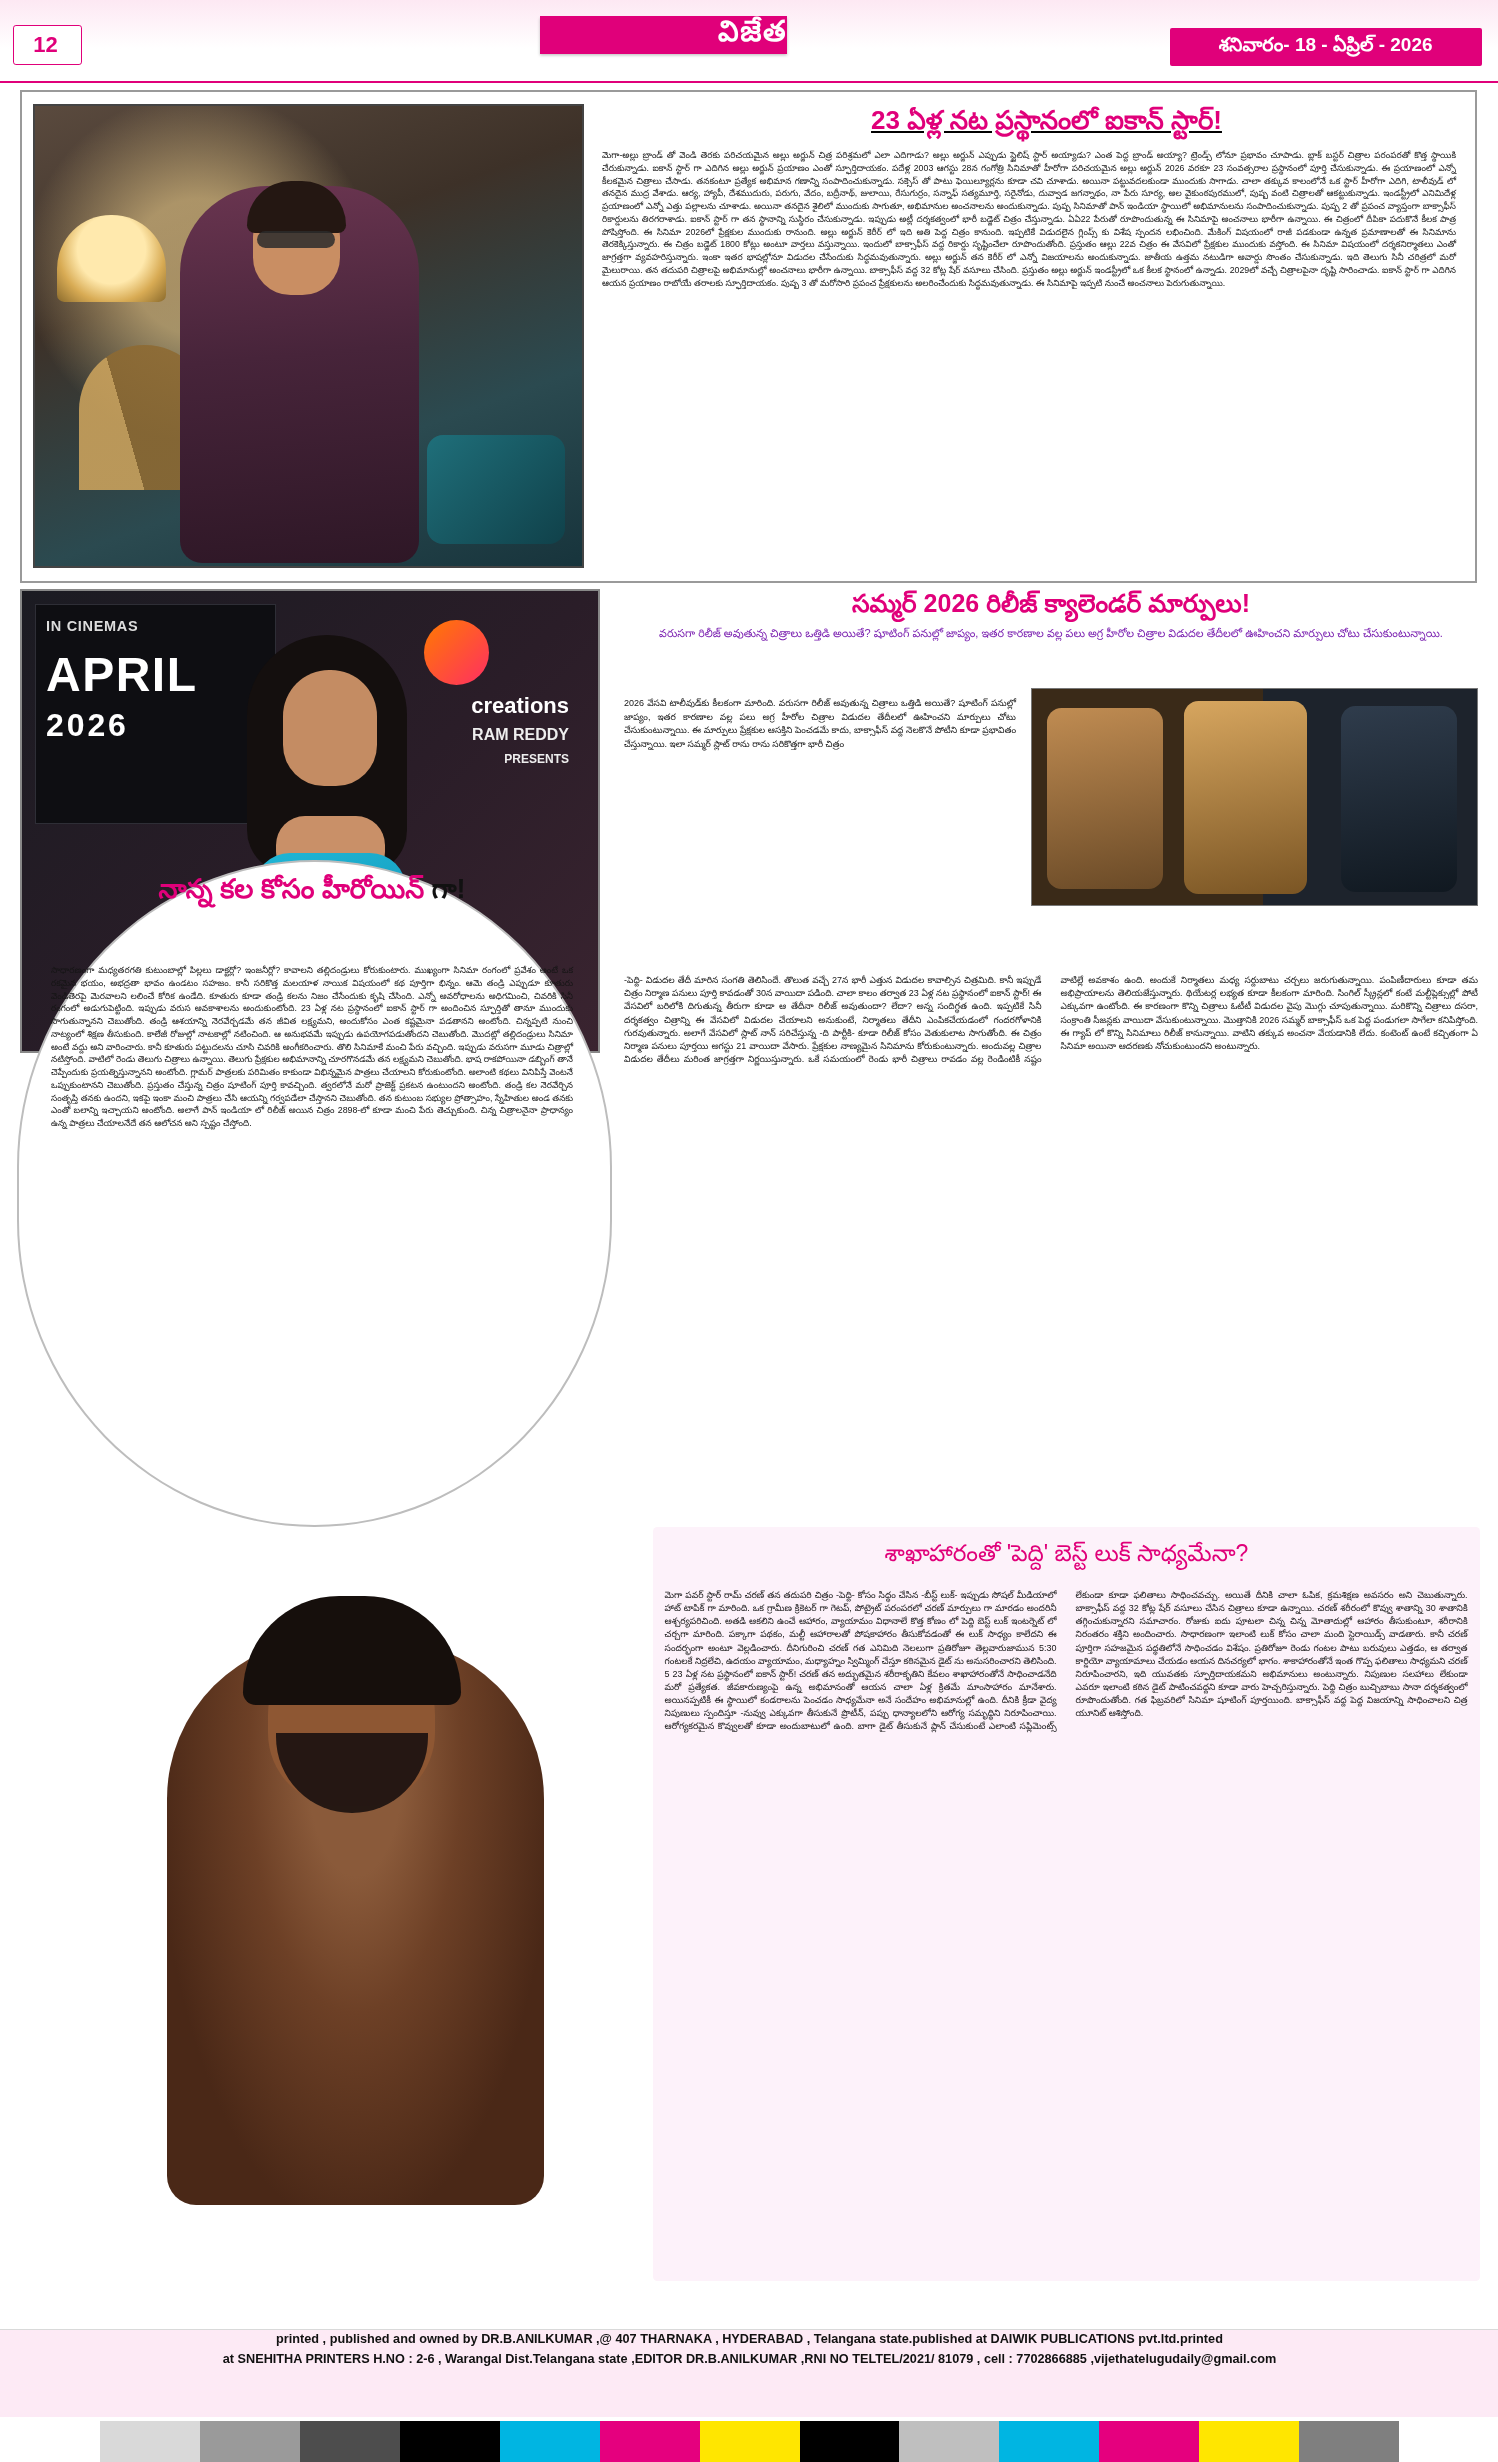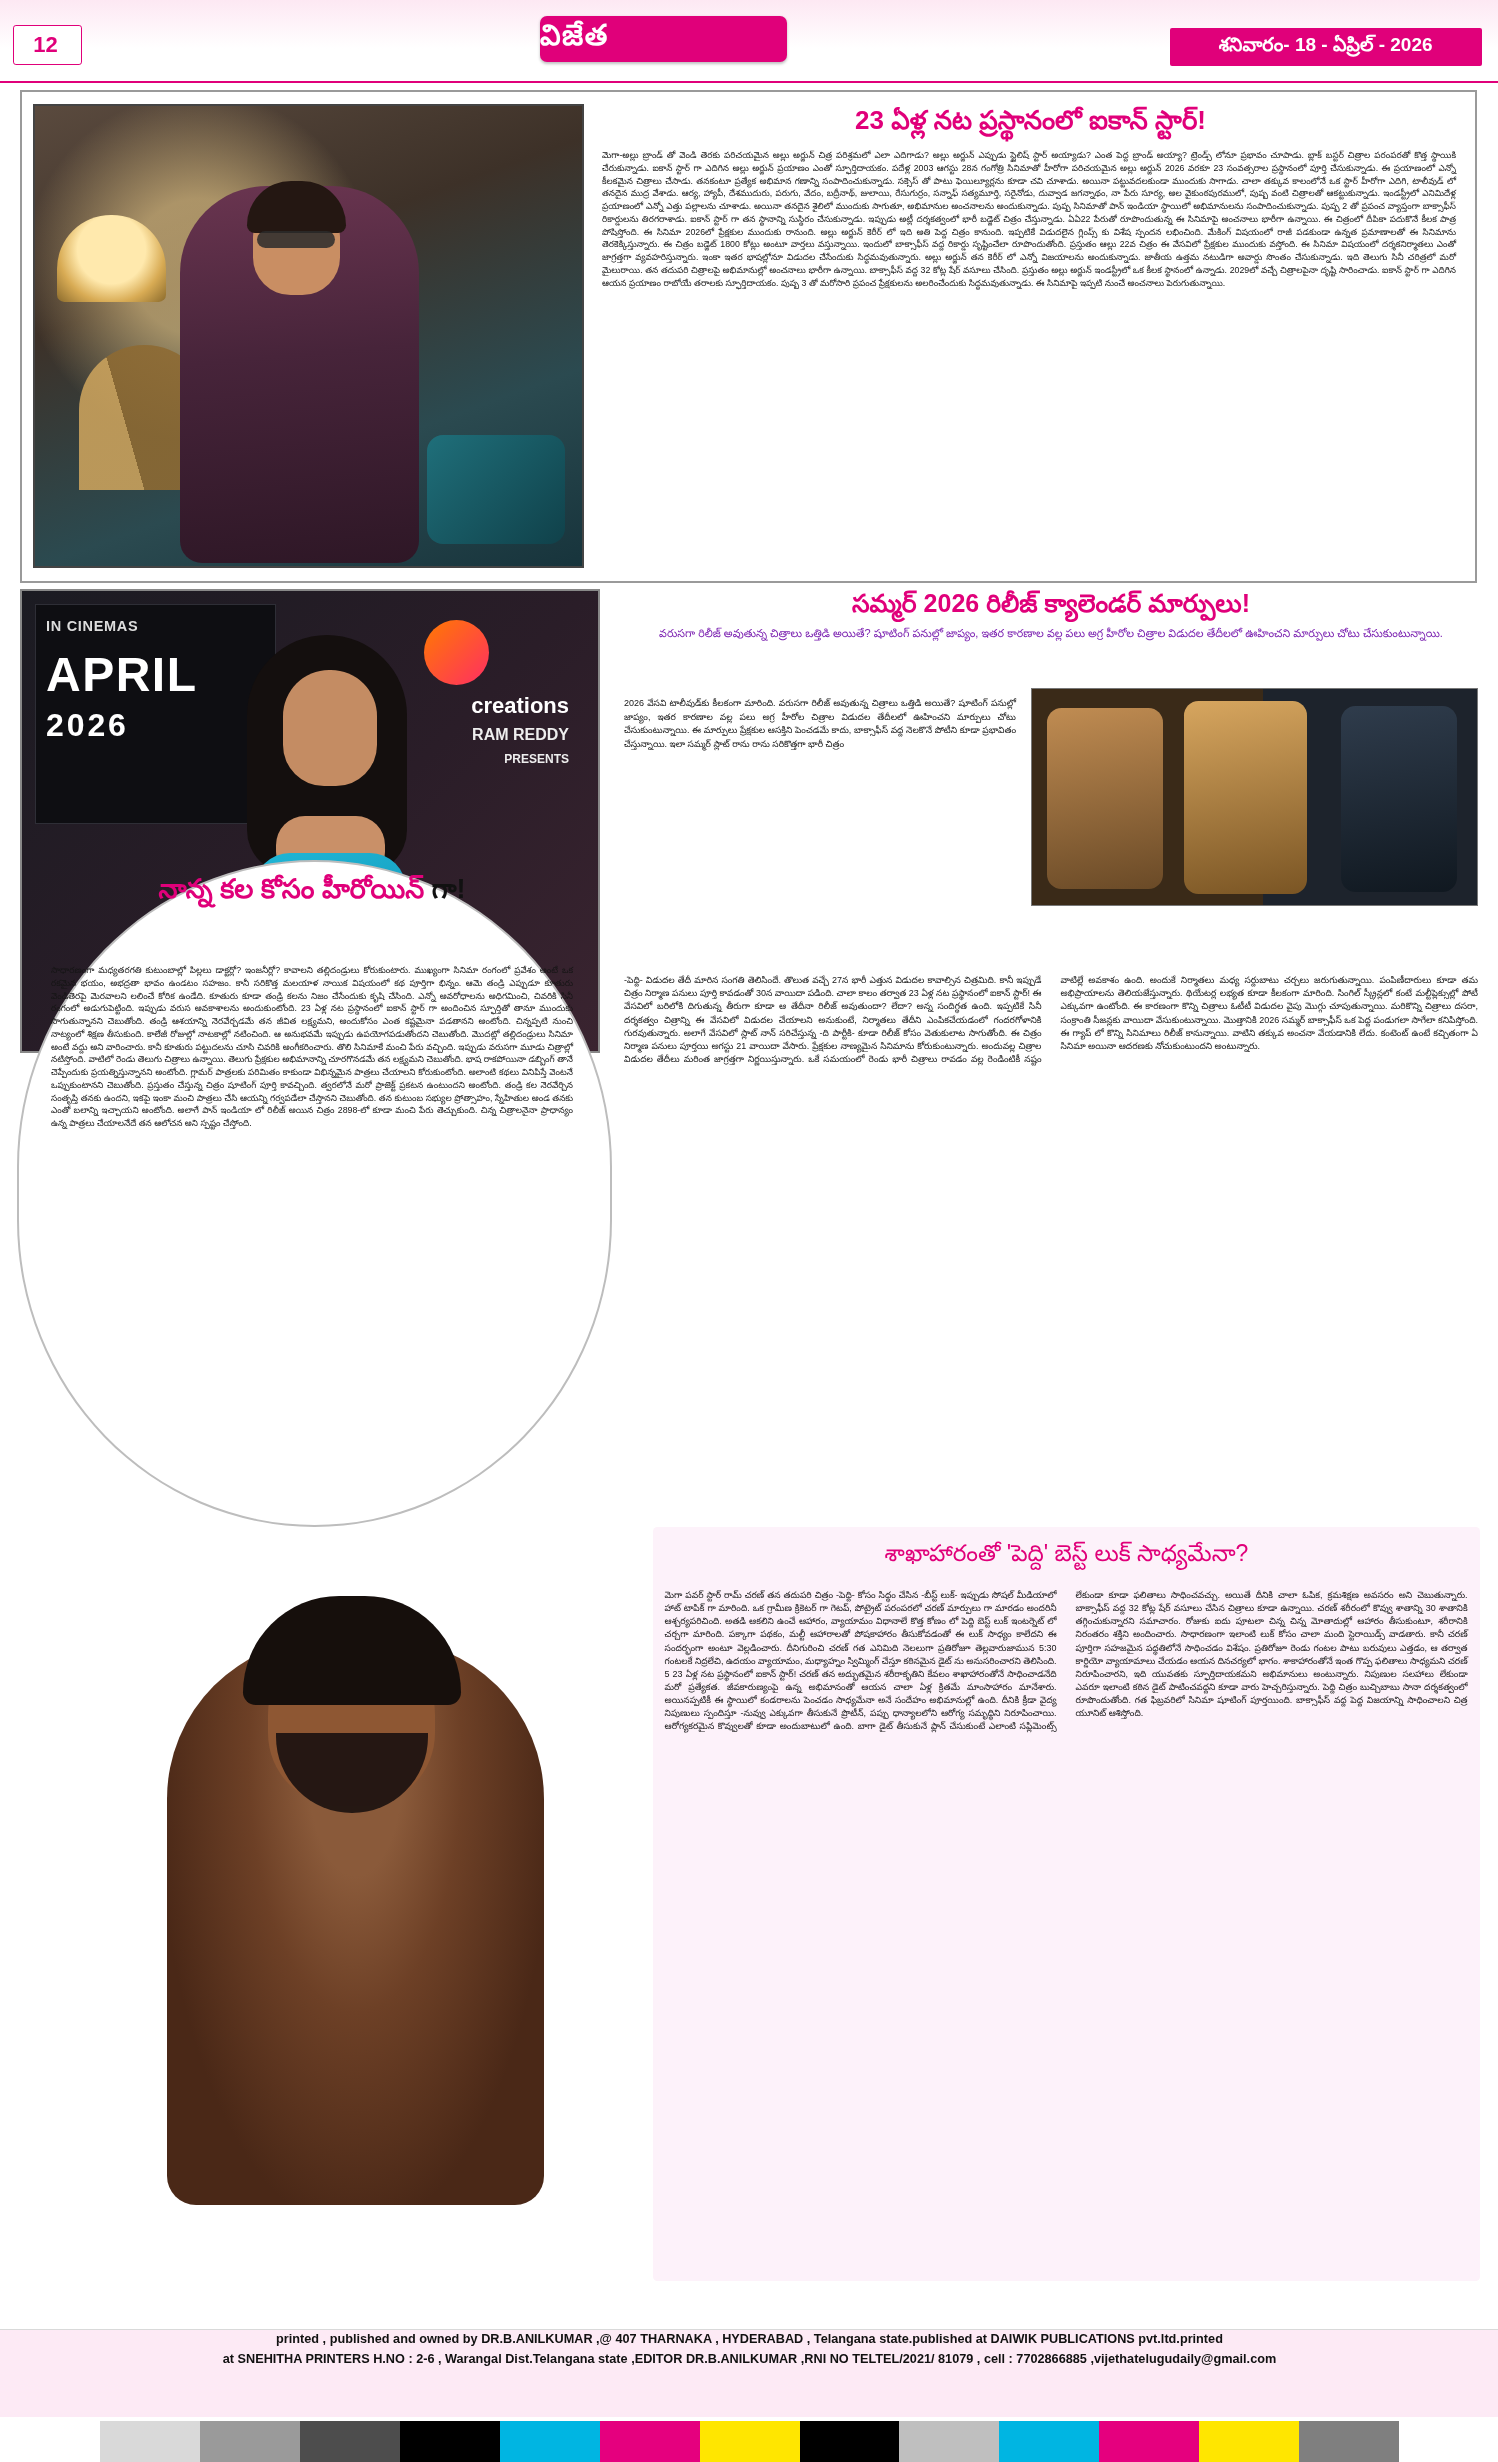--- a/index.html
+++ b/index.html
@@ -4,21 +4,21 @@
 <style>
   html,body{margin:0;padding:0;background:#ffffff;}
   body{width:1499px;height:2462px;font-family:"Liberation Sans",sans-serif;overflow:hidden;}
   .page{position:relative;width:1499px;height:2462px;background:#fff;box-sizing:border-box;}
 
   
   .masthead{position:absolute;left:0;top:0;width:1499px;height:81px;background:#ffffff;border-bottom:2.2px solid #e0007a;}
   .mast-band{position:absolute;left:0;top:0;width:1499px;height:81px;background:linear-gradient(180deg,#fde8f3 0%,#ffffff 60%);}
   .pagenum{position:absolute;left:20px;top:32px;width:51px;text-align:center;font-size:22px;font-weight:bold;color:#e0007a;}
   .pagenum-box{position:absolute;left:13px;top:25px;width:67px;height:38px;border:1.5px solid #e0007a;border-radius:2.9px;background:#fff;}
-  .logo{position:absolute;left:540px;top:16px;width:247px;height:46px;background:#e0007a;border-radius:7px;color:#ffffff;display:flex;align-items:center;justify-content:flex-start;font-size:29px;font-weight:bold;letter-spacing:1.5px;box-shadow:0 1.5px 2.9px rgba(0,0,0,.25);}
+  .logo{position:absolute;left:540px;top:16px;width:247px;height:38px;background:#e0007a;border-radius:0;color:#ffffff;display:flex;align-items:center;justify-content:flex-end;font-size:29px;font-weight:bold;letter-spacing:1.5px;box-shadow:0 1.5px 2.9px rgba(0,0,0,.25);}
   .logo span{font-family:"Liberation Serif",serif;}
   .datebar{position:absolute;right:17.4px;top:27.6px;height:38px;min-width:312px;background:#e0007a;border-radius:2px;color:#fff;font-size:19px;font-weight:bold;display:flex;align-items:center;justify-content:center;padding:0 14.5px;box-sizing:border-box;}
 
   
   .block{position:absolute;box-sizing:border-box;}
   .photo{position:absolute;box-sizing:border-box;overflow:hidden;}
 
   .headline{font-family:"Liberation Sans",sans-serif;font-weight:bold;color:#e0007a;line-height:1.12;}
   .tel{font-family:"Liberation Sans",sans-serif;color:#111;}
 
@@ -30,21 +30,21 @@
       linear-gradient(160deg,#5a4a3e 0%,#3d3128 35%,#2b4a50 70%,#17343c 100%);}
   .s1-figure{position:absolute;left:145px;top:80px;width:239px;height:377px;
      background:linear-gradient(175deg,#6a3550 0%,#47243a 45%,#2e1726 100%);
      border-radius:87px 87px 22px 22px;}
   .s1-head{position:absolute;left:218px;top:87px;width:87px;height:102px;background:#c98e63;border-radius:44px 44px 38px 38px;}
   .s1-hair{position:absolute;left:212px;top:75px;width:99px;height:52px;background:#241712;border-radius:49px 49px 8.7px 8.7px;}
   .s1-glass{position:absolute;left:222px;top:125px;width:78px;height:17.4px;background:#2b2b2b;border-radius:8.7px;opacity:.85;}
   .s1-lamp{position:absolute;left:22px;top:109px;width:109px;height:87px;background:radial-gradient(circle at 50% 40%,#ffe9ad 0 45%,#d8ab54 70%,#8a6a2c 100%);border-radius:54px 54px 7.3px 7.3px;}
   .s1-fan{position:absolute;left:44px;top:239px;width:131px;height:145px;background:conic-gradient(from 200deg at 50% 100%,#c9a15c 0 40%,#8d6a33 40% 100%);border-radius:65px 65px 0 0;opacity:.9;}
   .s1-cushion{position:absolute;right:17.4px;bottom:22px;width:138px;height:109px;background:linear-gradient(135deg,#1f6f7a,#10414a);border-radius:16px;}
-  .s1-title{left:602px;top:106px;width:857px;}
+  .s1-title{left:618px;top:106px;width:857px;text-decoration:underline;}
   .s1-title .headline{font-size:26px;text-align:center;}
   .s1-text{left:602px;top:149px;width:854px;height:410px;column-count:1;font-size:8.8px;line-height:1.45;text-align:justify;color:#151515;}
 
   
   .s2-photo{left:20px;top:589px;width:580px;height:464px;border:2.2px solid #888;
     background:linear-gradient(135deg,#1b1b22 0%,#2a1d28 55%,#3a2430 100%);}
   .s2-banner{position:absolute;left:13px;top:13px;width:239px;height:218px;background:#0e0e12;border:1.5px solid #2e2e36;color:#fff;font-weight:bold;}
   .s2-ban-t1{position:absolute;left:10px;top:13px;font-size:14.5px;color:#ddd;letter-spacing:0.7px;}
   .s2-ban-t2{position:absolute;left:10px;top:42px;font-size:48px;color:#fff;letter-spacing:1.5px;}
   .s2-ban-t3{position:absolute;left:10px;top:102px;font-size:32px;color:#fff;letter-spacing:2.9px;}

